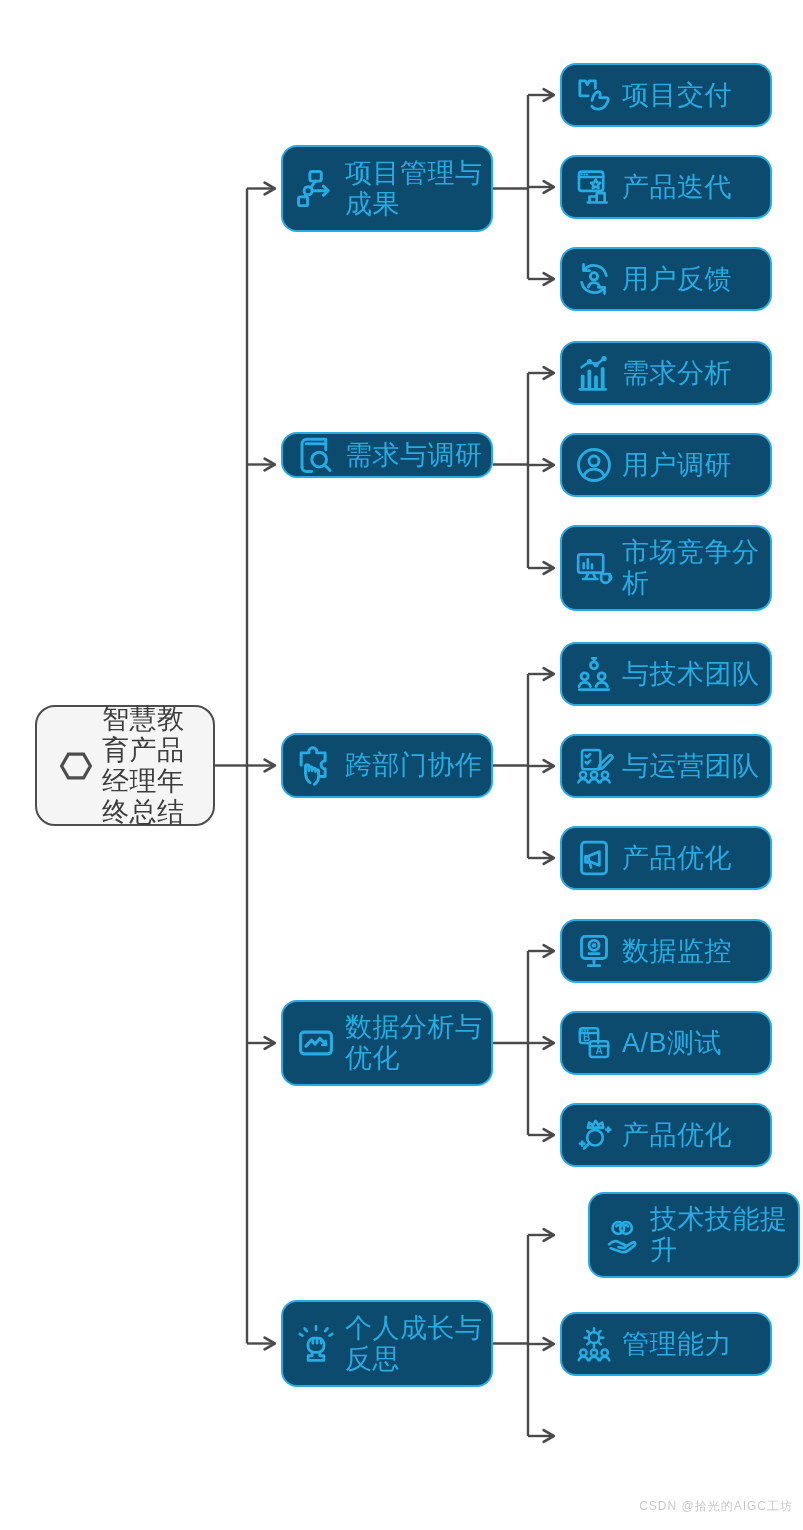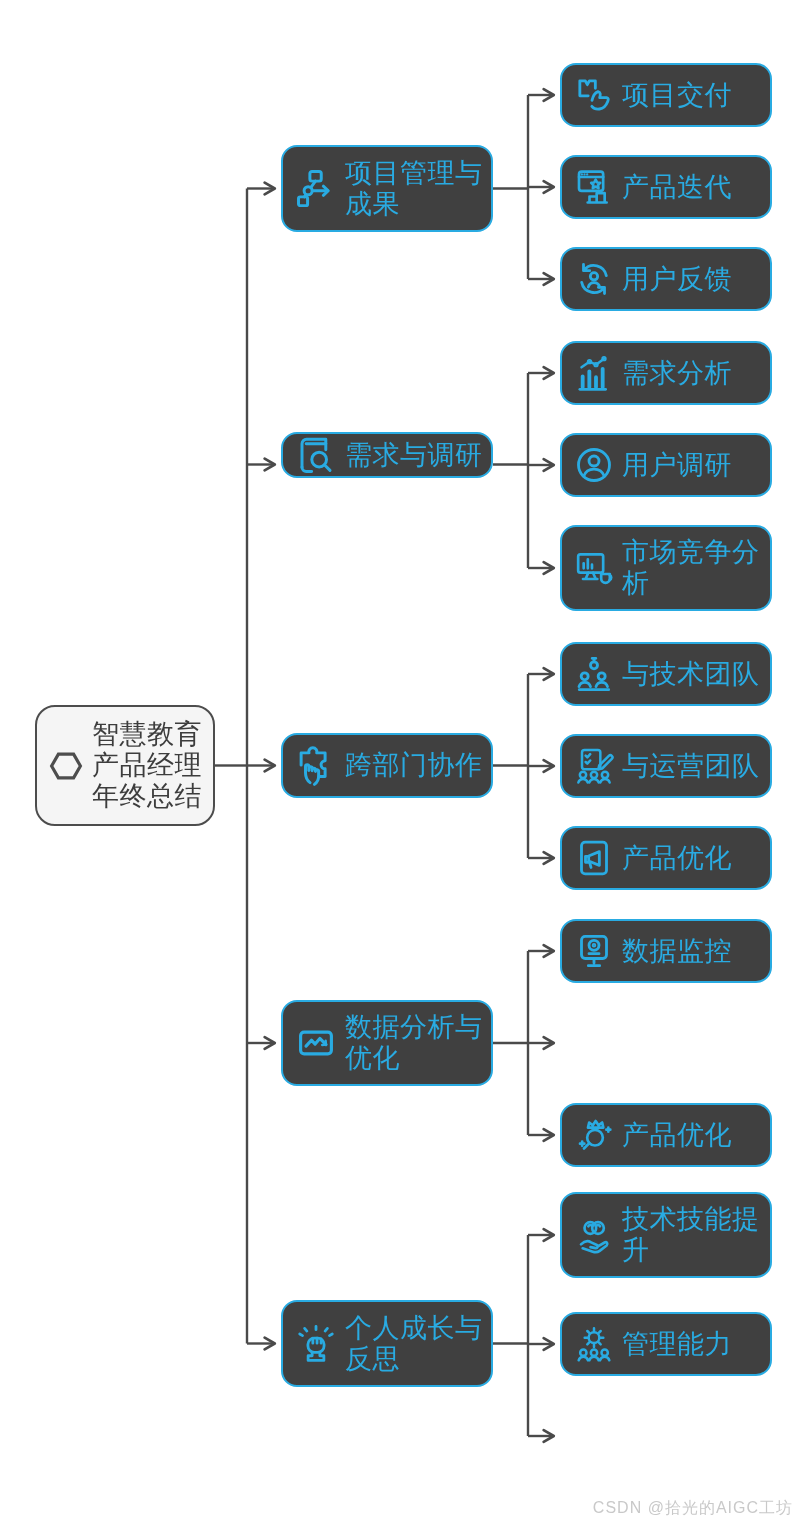--- a/index.html
+++ b/index.html
@@ -1,26 +1,26 @@
 <!DOCTYPE html>
 <html><head>
 <meta charset="utf-8">
 <style>
   html,body{margin:0;padding:0;background:#ffffff;}
   body{font-family:"Liberation Sans", sans-serif;}
   .canvas{position:relative;width:803px;height:1530px;background:#ffffff;overflow:hidden;}
   .connectors{position:absolute;left:0;top:0;}
-  .node{position:absolute;display:flex;align-items:center;box-sizing:border-box;background:#404040;
+  .node{position:absolute;display:flex;align-items:center;box-sizing:border-box;background:#0c4a6e;
         border:2.6px solid #29ABE2;border-radius:16px;color:#29ABE2;padding:4px 4px 4px 12px;gap:8px;}
   .node .label{font-size:27px;line-height:31px;font-weight:500;letter-spacing:0.5px;}
   .icon{flex:0 0 auto;width:42px;height:42px;color:#29ABE2;}
   .leaf .icon{width:40px;height:40px;}
-  .root{background:#F5F5F5;border-color:#4D4D4D;border-radius:20px;color:#3D3D3D;padding-left:10px;gap:7px;}
+  .root{background:#F5F5F5;border-color:#4D4D4D;border-radius:20px;color:#3D3D3D;padding-left:20px;gap:7px;}
   .root .icon{width:38px;height:38px;color:#4D4D4D;}
-  .watermark{position:absolute;top:1498px;right:10px;font-size:16px;color:#C9C9C9;letter-spacing:1px;}
+  .watermark{position:absolute;top:1498px;right:10px;font-size:12px;color:#C9C9C9;letter-spacing:1px;}
 </style>
 </head>
 <body>
 
 <div class="canvas">
 
 <svg width="0" height="0" style="position:absolute" aria-hidden="true">
   <defs>
     <g id="icon-defs" fill="none" stroke="currentColor" stroke-width="1.6" stroke-linecap="round" stroke-linejoin="round"></g>
     <symbol id="hexagon-icon" viewBox="0 0 24 24">
@@ -349,28 +349,34 @@
       </svg>
   <span class="label">产品优化</span>
 </div>
 
 <div class="node leaf" style="left:560px;top:919px;width:212px;height:64px">
   <svg class="icon" viewBox="0 0 24 24">
         <use href="#monitor-eye-icon"></use>
       </svg>
   <span class="label">数据监控</span>
 </div>
+<div class="node leaf" style="left:560px;top:1011px;width:212px;height:64px">
+  <svg class="icon" viewBox="0 0 24 24">
+        <use href="#ab-test-icon"></use>
+      </svg>
+  <span class="label">A/B测试</span>
+</div>
 <div class="node leaf" style="left:560px;top:1103px;width:212px;height:64px">
   <svg class="icon" viewBox="0 0 24 24">
         <use href="#magnifier-crown-icon"></use>
       </svg>
   <span class="label">产品优化</span>
 </div>
 
-<div class="node leaf" style="left:560px;top:1192px;width:212px;height:86px">
+<div class="node leaf" style="left:588px;top:1192px;width:212px;height:86px">
   <svg class="icon" viewBox="0 0 24 24">
         <use href="#brain-hand-icon"></use>
       </svg>
   <span class="label">技术技能提升</span>
 </div>
 <div class="node leaf" style="left:560px;top:1312px;width:212px;height:64px">
   <svg class="icon" viewBox="0 0 24 24">
         <use href="#gear-people-icon"></use>
       </svg>
   <span class="label">管理能力</span>

